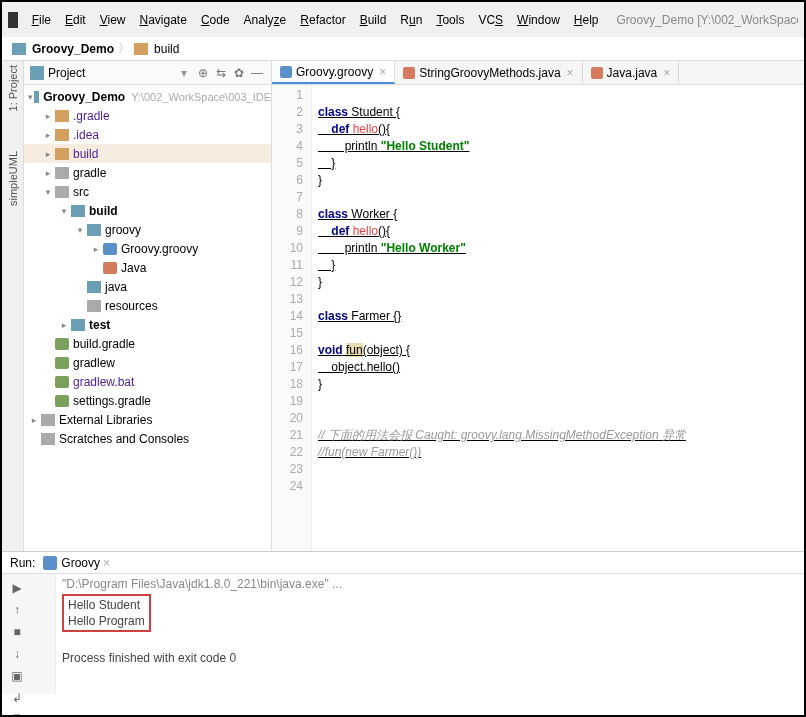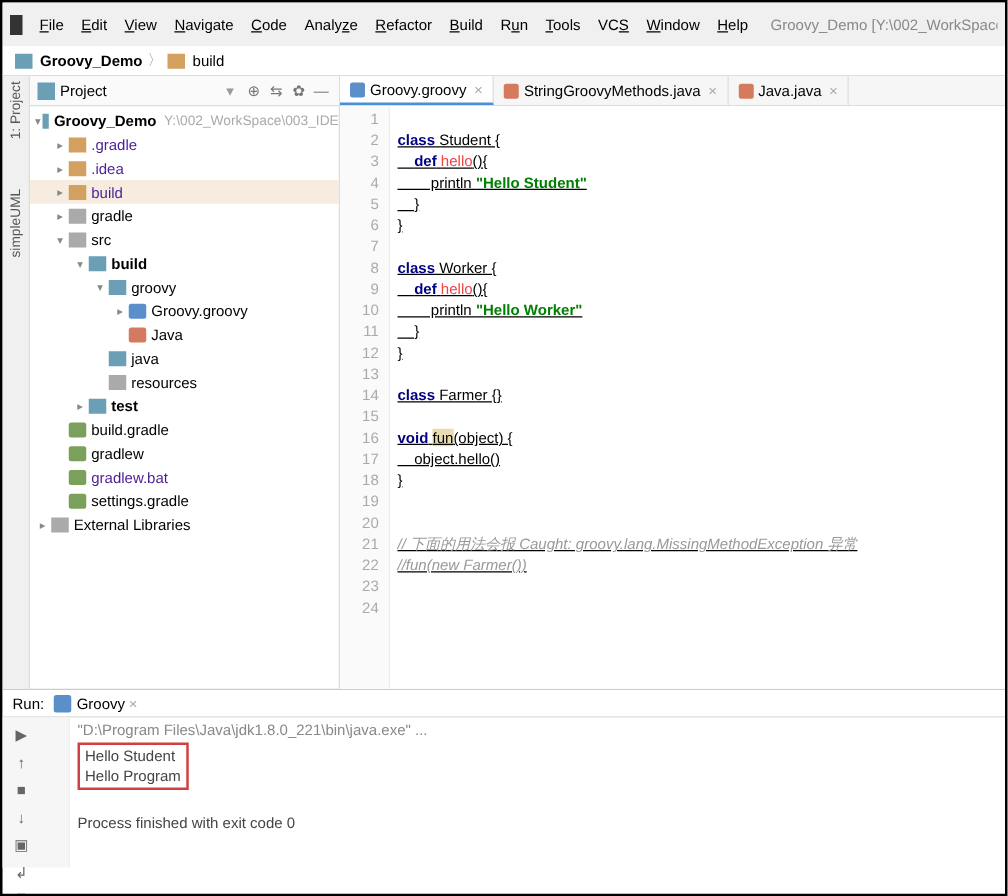--- a/index.html
+++ b/index.html
@@ -189,20 +189,24 @@
         </div>
       <div class="node" style="padding-left:30px">
           <span class="f-icon file"></span>
           <span class="name">settings.gradle</span>
         </div>
       <div class="node" style="padding-left:4px">
           <span class="arrow">▸</span>
           <span class="f-icon gray"></span>
           <span class="name">External Libraries</span>
         </div>
+      <div class="node" style="padding-left:16px">
+          <span class="f-icon gray"></span>
+          <span class="name">Scratches and Consoles</span>
+        </div>
     </div>
   </div>
 
   <div class="editor-area">
     <div class="tabs">
       <div class="tab-item active">
           <span class="t-icon groovy"></span>
           <span>Groovy.groovy</span>
           <span class="close">×</span>
         </div>

